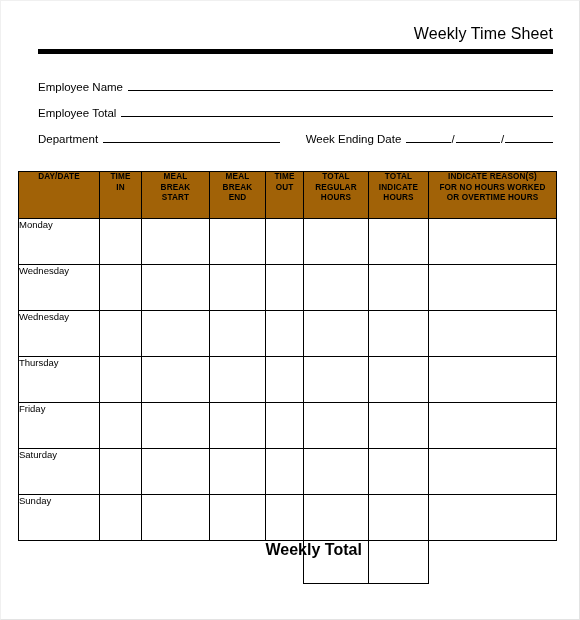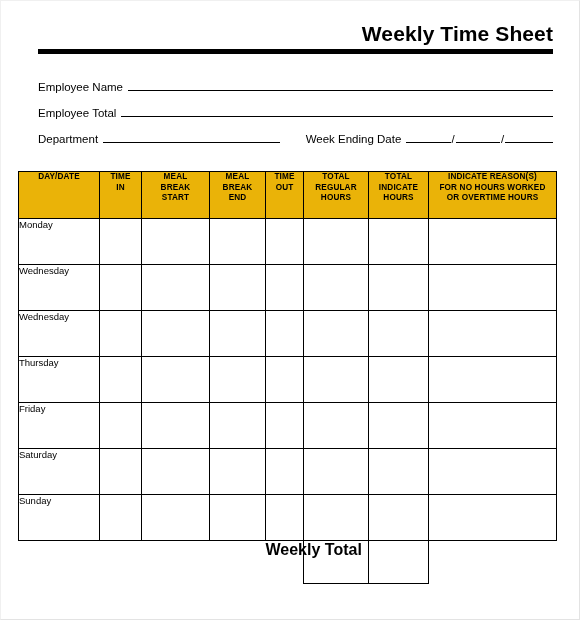--- a/index.html
+++ b/index.html
@@ -29,22 +29,22 @@
 
   
   .header-block {
     position: absolute;
     left: 37px;
     top: 22px;
     width: 515px;
   }
   .doc-title {
     text-align: right;
-    font-size: 21px;
-    font-weight: bold;
+    font-size: 16px;
+    font-weight: normal;
     letter-spacing: 0.1px;
     line-height: 22px;
     white-space: nowrap;
   }
   .title-rule {
     margin-top: 4px;
     height: 5px;
     background: #000000;
     width: 100%;
   }
@@ -104,21 +104,21 @@
     width: 538px;
   }
   table.timesheet td,
   table.timesheet th {
     border: 1.2px solid #000000;
     padding: 0;
     vertical-align: top;
   }
 
   thead th {
-    background: #eab308;
+    background: #a16207;
     font-size: 8.2px;
     font-weight: bold;
     text-align: center;
     vertical-align: middle;
     line-height: 10.5px;
     letter-spacing: 0.15px;
     height: 46px;
     padding: 2px 1px;
   }
   

